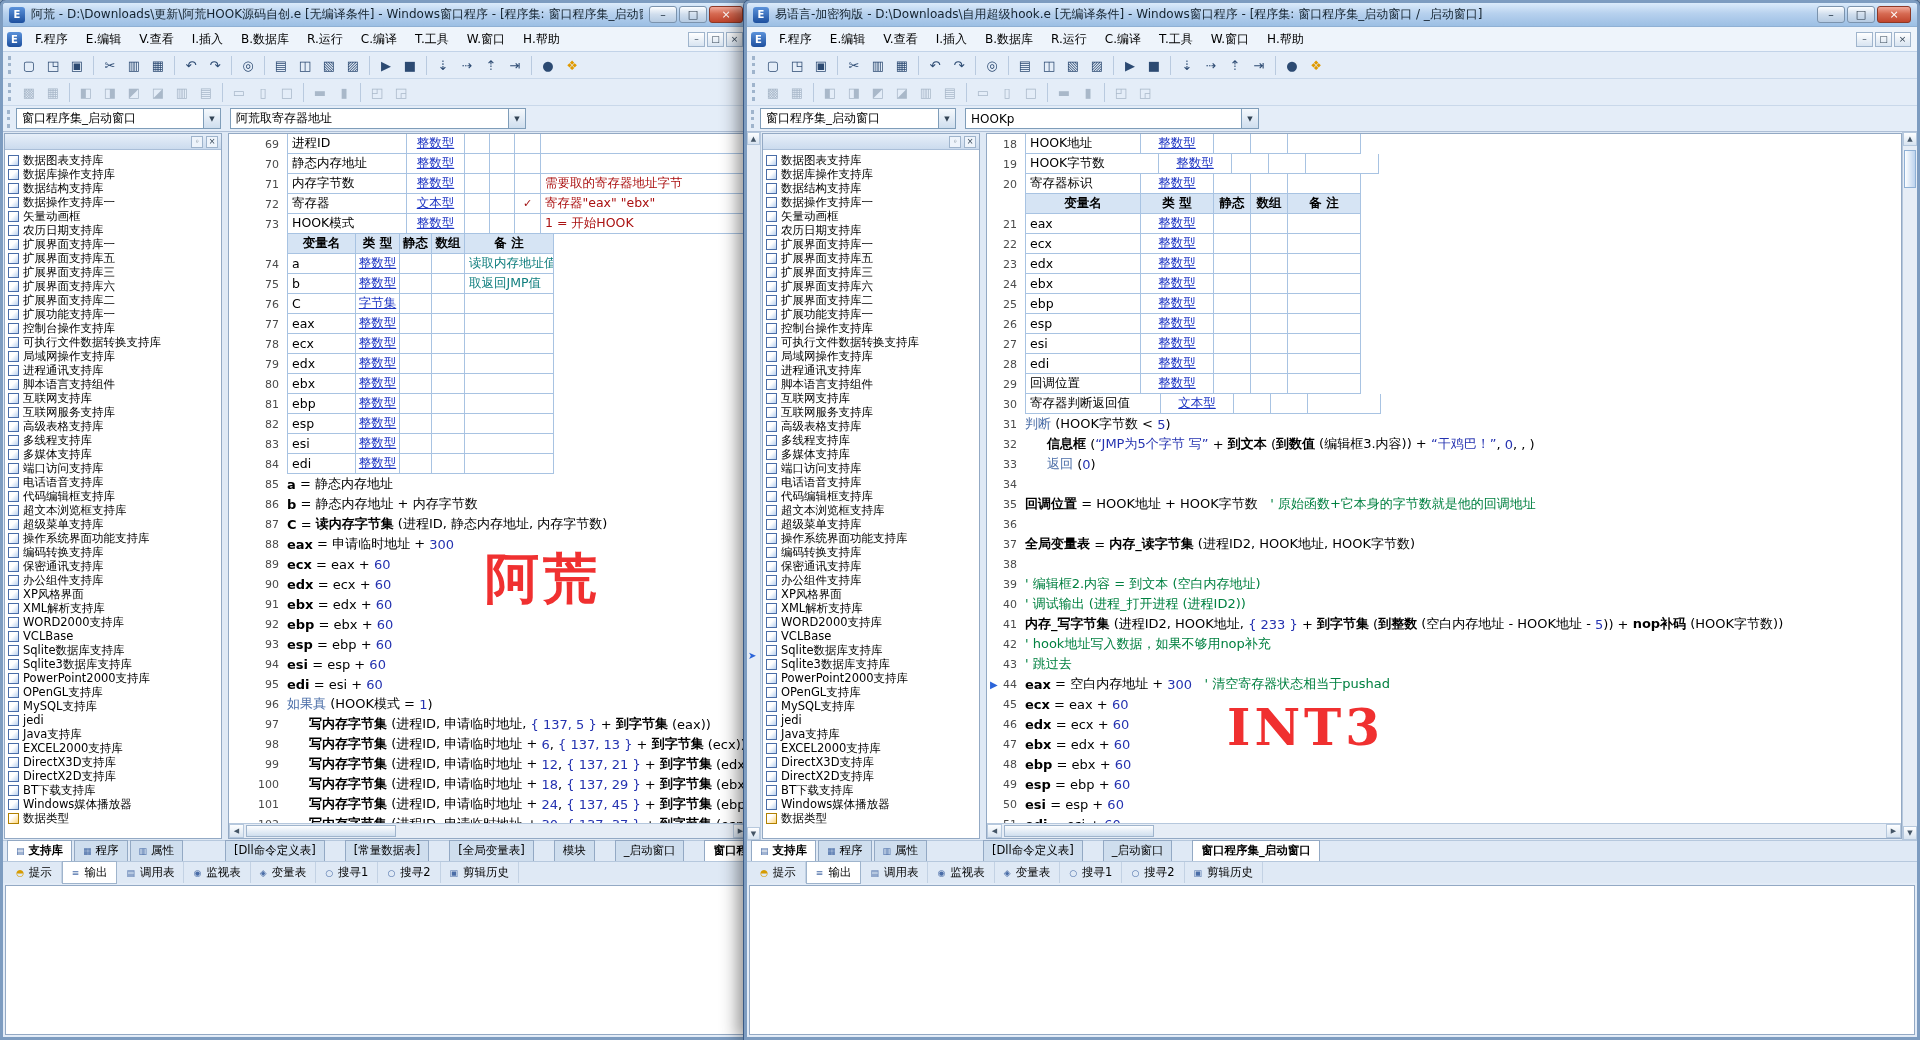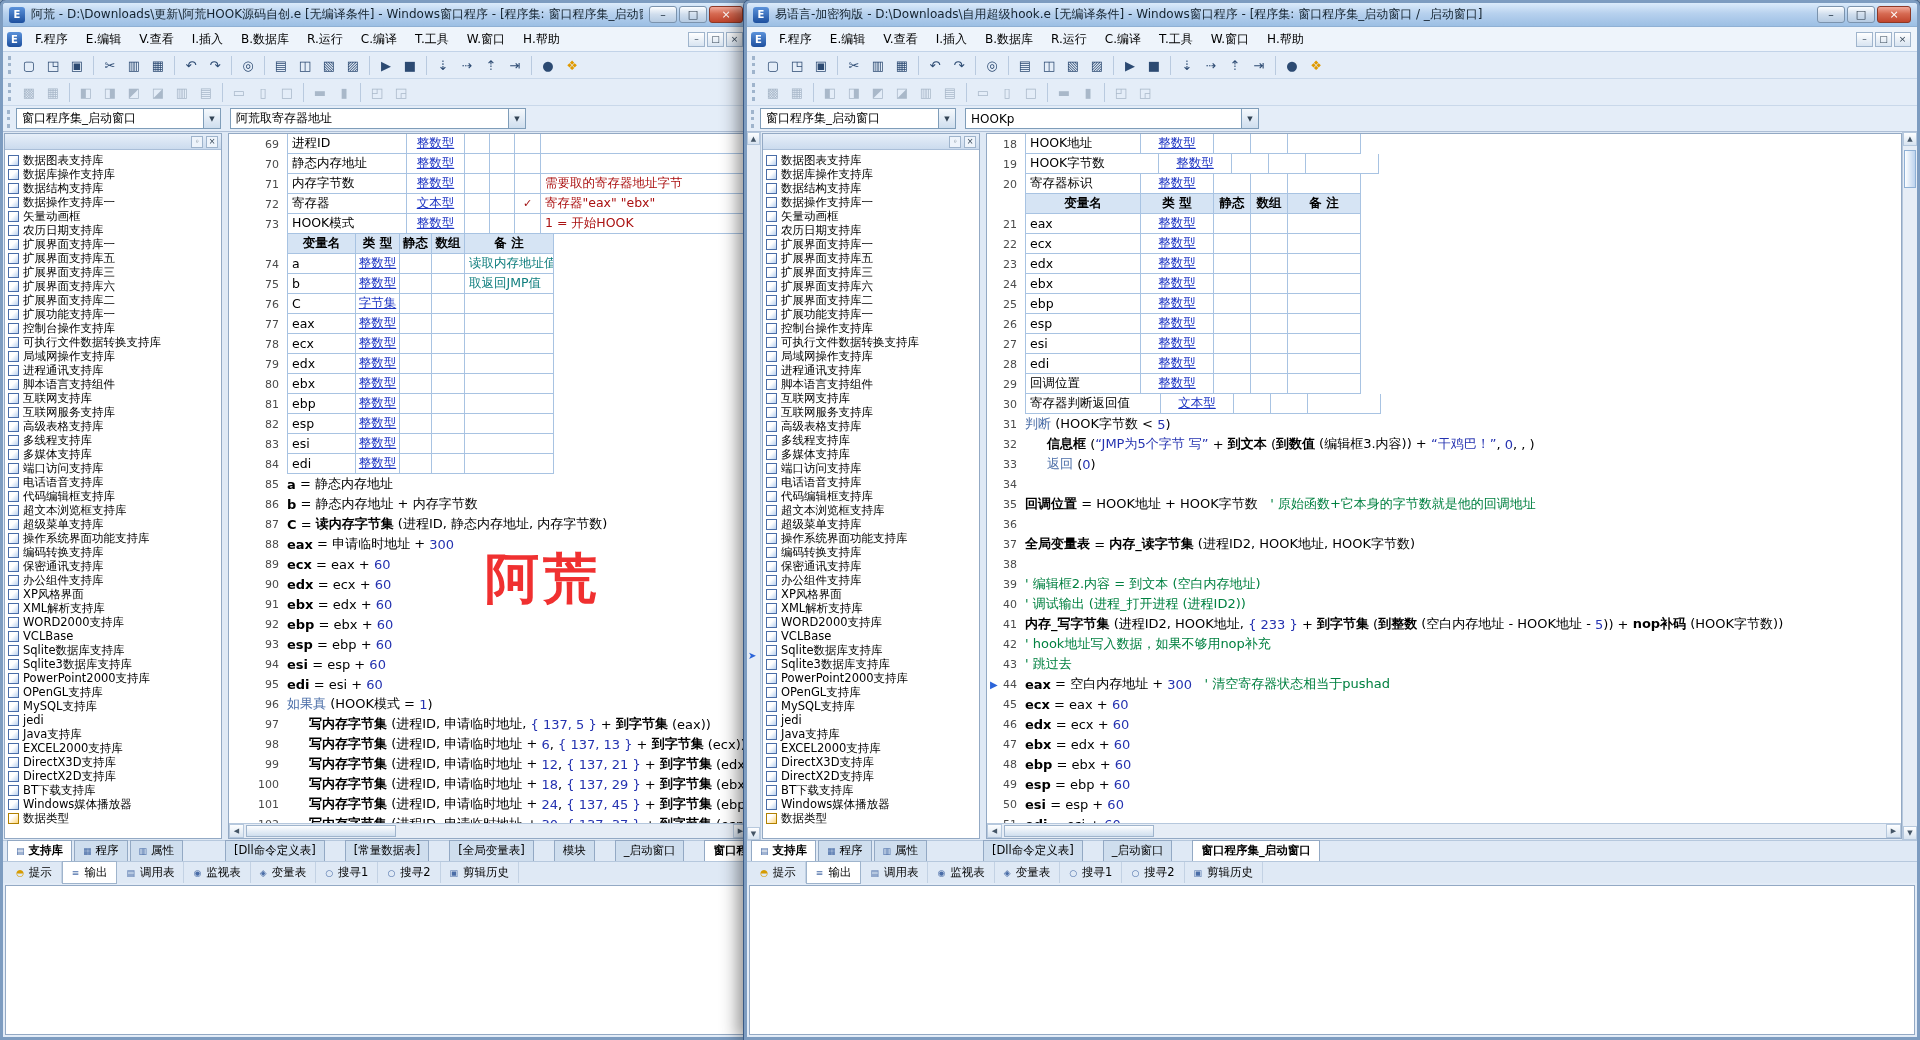--- a/index.html
+++ b/index.html
@@ -903,13 +903,14 @@
       <div class="stab">
         <div class="g">○</div>
         <div class="">搜寻2</div>
       </div>
       <div class="stab">
         <div class="g">▣</div>
         <div class="">剪辑历史</div>
       </div>
     </div>
   <div class="output"></div>
+  <div class="watermark" style="left:480px;top:695px;font-size:50px;font-family:'DejaVu Serif','Liberation Serif',serif;">INT3</div>
 </div>
 
 </body></html>

